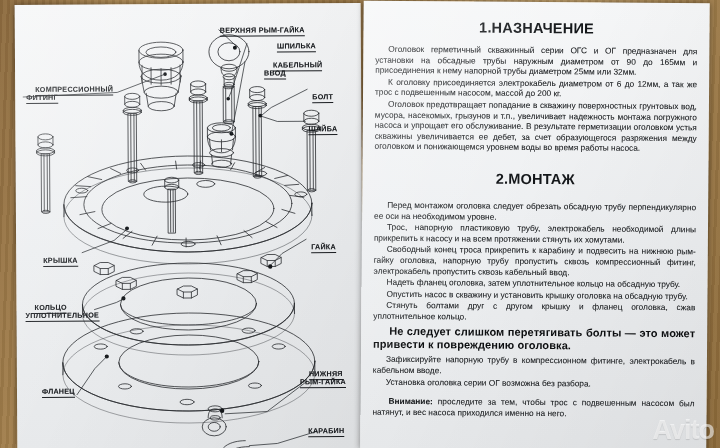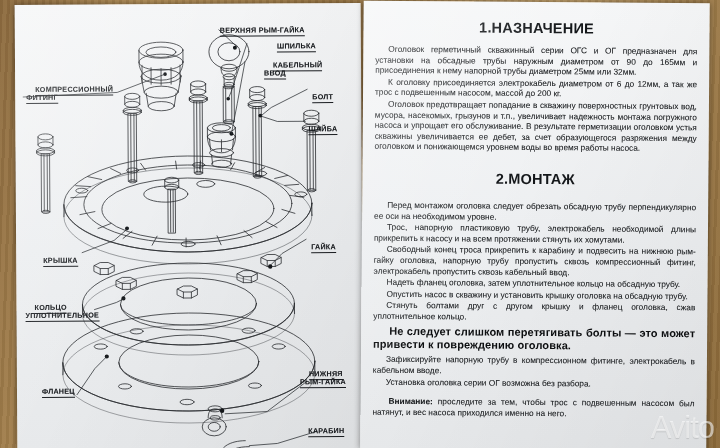--- a/index.html
+++ b/index.html
@@ -67,21 +67,21 @@
     font-size:7.2px;font-weight:bold;color:#1a1d21;
     letter-spacing:.25px;line-height:8.6px;
     white-space:pre;
     text-shadow:0 0 .4px rgba(0,0,0,.3);
   }
   .ul{border-bottom:1.1px solid #1a1d21;padding-bottom:1px;}
 
   
   #watermark{
     position:absolute;right:6px;bottom:2px;
-    font-size:31px;font-weight:normal;color:rgba(255,255,255,.58);
+    font-size:27px;font-weight:bold;color:rgba(255,255,255,.58);
     letter-spacing:-1px;
     text-shadow:0 1px 1px rgba(0,0,0,.12);
     pointer-events:none;user-select:none;
   }
 </style>
 </head>
 <body>
 
 <div id="backdrop"></div>
 

